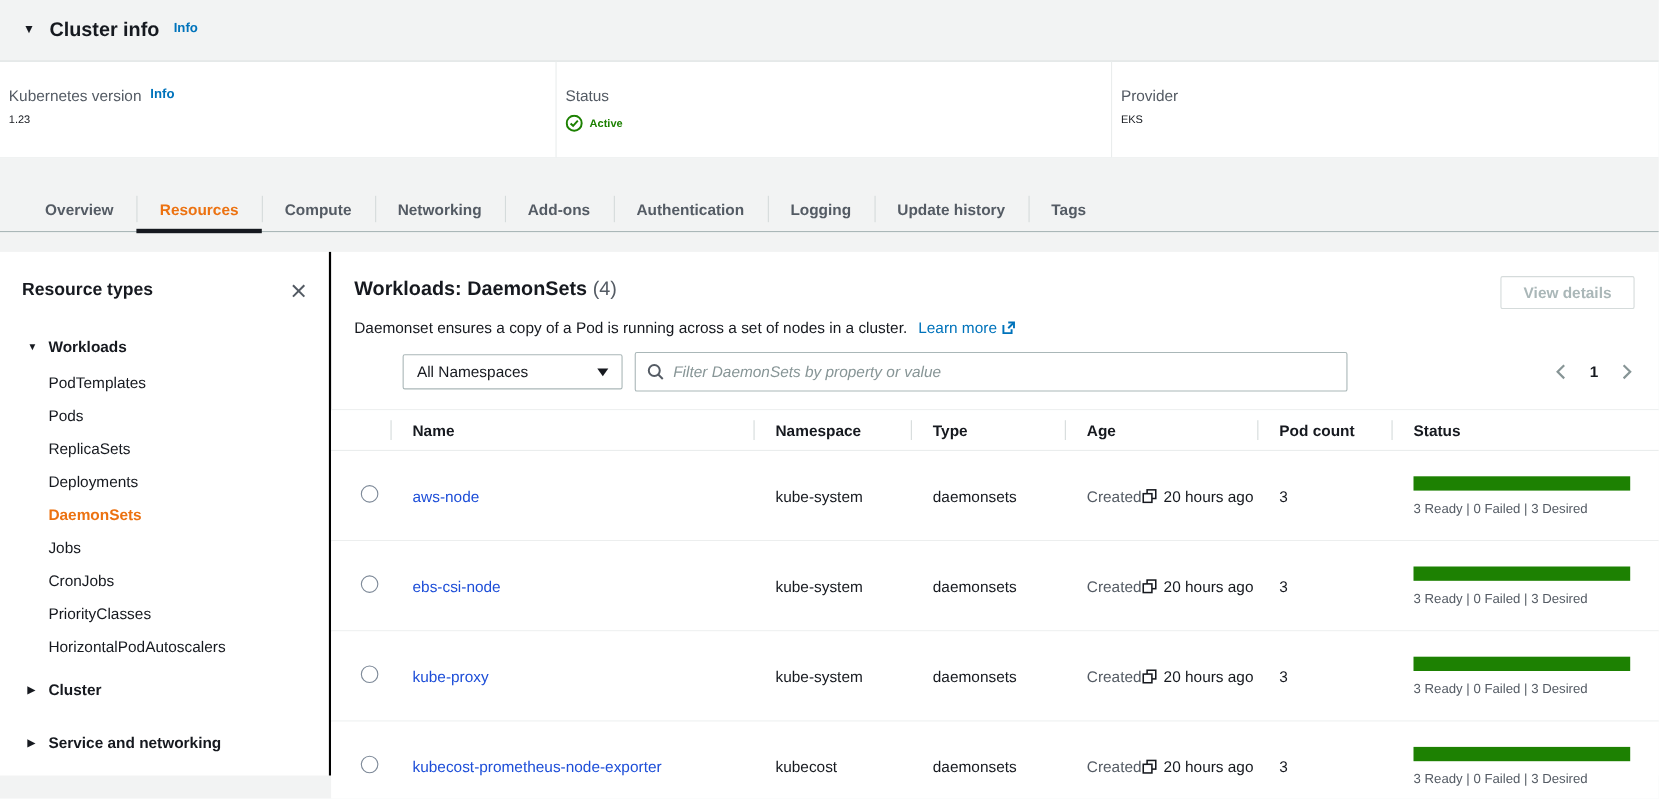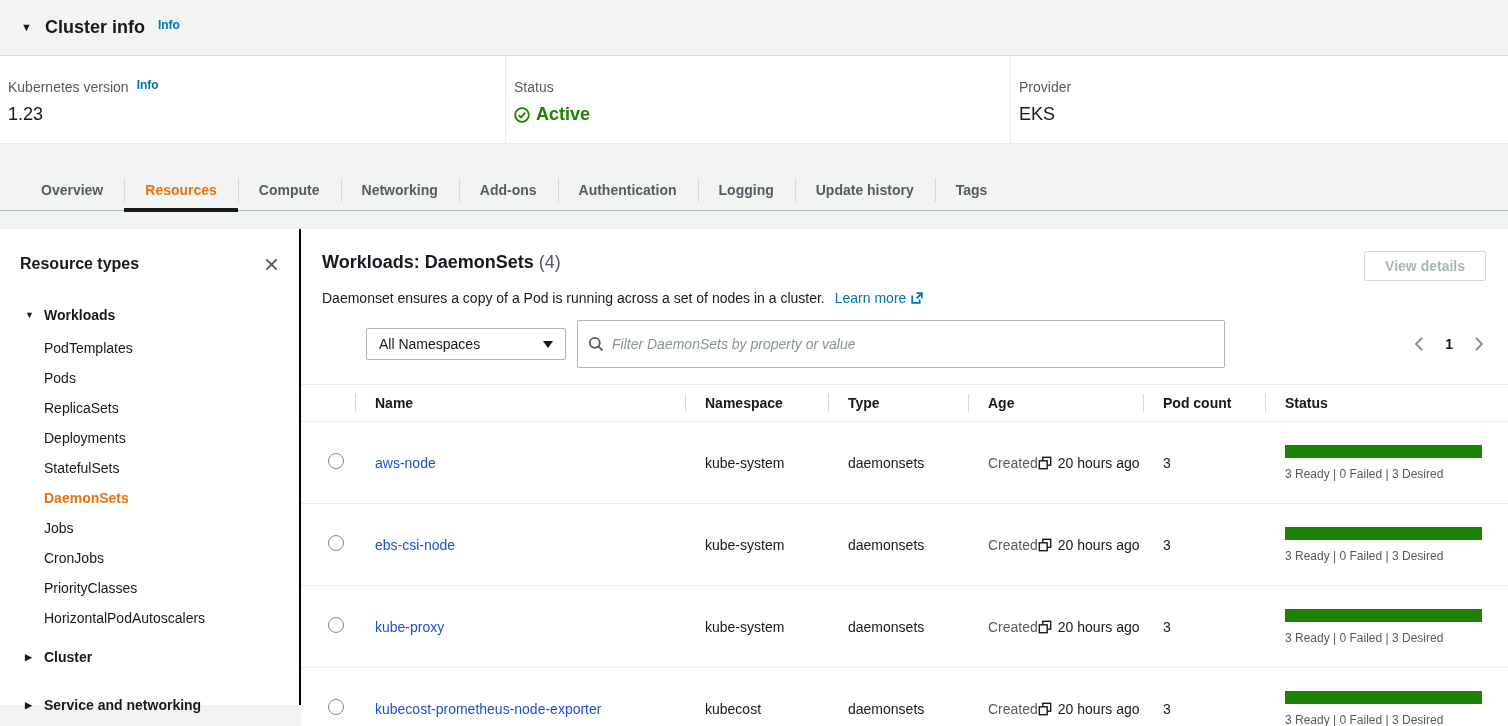--- a/index.html
+++ b/index.html
@@ -20,21 +20,21 @@
   .info-link { color:#0073bb; font-size:12px; font-weight:bold; cursor:pointer; position:relative; top:-3px; }
 
   
   .info-panel {
     background:#fff; height:89px; border-top:1px solid #d5dbdb; border-bottom:1px solid #eaeded;
     display:grid; grid-template-columns:505px 505px 1fr;
   }
   .info-col { padding:23px 0 0 8px; }
   .info-col + .info-col { border-left:1px solid #eaeded; }
   .info-label { color:#545b64; font-size:14px; display:flex; gap:8px; align-items:baseline; }
-  .info-value { margin-top:9px; font-size:18px; color:#16191f; }
+  .info-value { margin-top:9px; font-size:10px; color:#16191f; }
   .status-value { display:flex; align-items:center; gap:6px; color:#1d8102; font-weight:bold; }
   .status-value svg { flex:0 0 auto; }
 
   
   .tabs-band { padding-top:26px; }
   .tabs { display:flex; padding:0 20px; border-bottom:1px solid #aab7b8; }
   .tab {
     position:relative; padding:12px 21px; font-weight:bold; color:#545b64;
     font-size:14px; cursor:pointer; white-space:nowrap;
   }
@@ -77,21 +77,21 @@
   .learn-more { color:#0073bb; cursor:pointer; text-decoration:none; display:inline-flex; align-items:center; gap:4px; margin-left:4px; }
 
   .filter-row { margin-top:14px; display:flex; align-items:center; gap:11px;padding-left:44px; }
   .ns-select {
     width:200px; height:32px; border:1px solid #aab7b8; border-radius:2px; background:#fff;
     display:flex; align-items:center; justify-content:space-between; padding:0 12px; cursor:pointer;
   }
   .ns-select-label { font-size:14px; color:#16191f; }
   .select-caret { width:0; height:0; border-left:5px solid transparent; border-right:5px solid transparent; border-top:7px solid #16191f; }
   .search-box {
-    width:648px; height:48px; border:1px solid #aab7b8; border-radius:2px; background:#fff;
+    width:648px; height:36px; border:1px solid #aab7b8; border-radius:2px; background:#fff;
     display:flex; align-items:center; padding:0 10px; gap:8px;
   }
   .search-box input {
     border:none; outline:none; flex:1; font-size:14px; font-family:"Liberation Sans", sans-serif; color:#16191f; background:transparent;
   }
   .search-box input::placeholder { color:#879596; font-style:italic; }
   .pagination { margin-left:auto; display:flex; align-items:center; gap:20px; padding-right:1px; }
   .page-arrow { cursor:pointer; display:flex; align-items:center; }
   .page-number { font-weight:bold; font-size:14px; color:#16191f; cursor:pointer; }
 
@@ -186,21 +186,20 @@
     <div class="tree">
       <div class="tree-group-header">
         <span class="tree-caret">▼</span>
         <span>Workloads</span>
       </div>
       <div class="tree-items">
         <div class="tree-item">PodTemplates</div>
         <div class="tree-item">Pods</div>
         <div class="tree-item">ReplicaSets</div>
         <div class="tree-item">Deployments</div>
-        <div class="tree-item">StatefulSets</div>
         <div class="tree-item selected">DaemonSets</div>
         <div class="tree-item">Jobs</div>
         <div class="tree-item">CronJobs</div>
         <div class="tree-item">PriorityClasses</div>
         <div class="tree-item">HorizontalPodAutoscalers</div>
       </div>
       <div class="tree-group">
         <div class="tree-group-header">
           <span class="tree-caret">▶</span>
           <span>Cluster</span>

